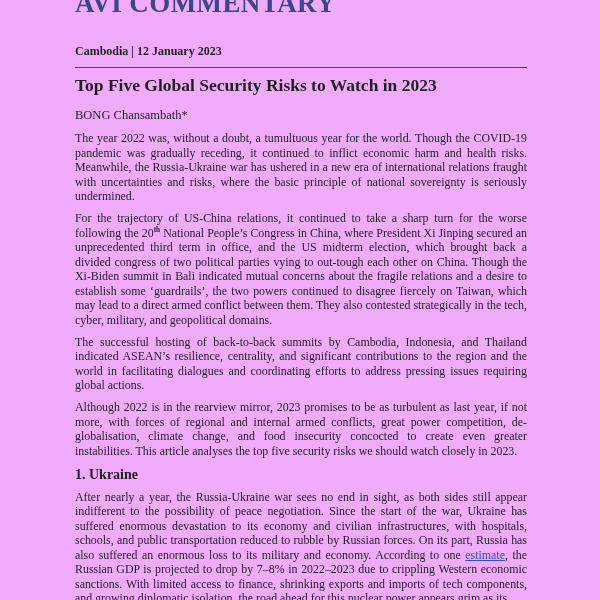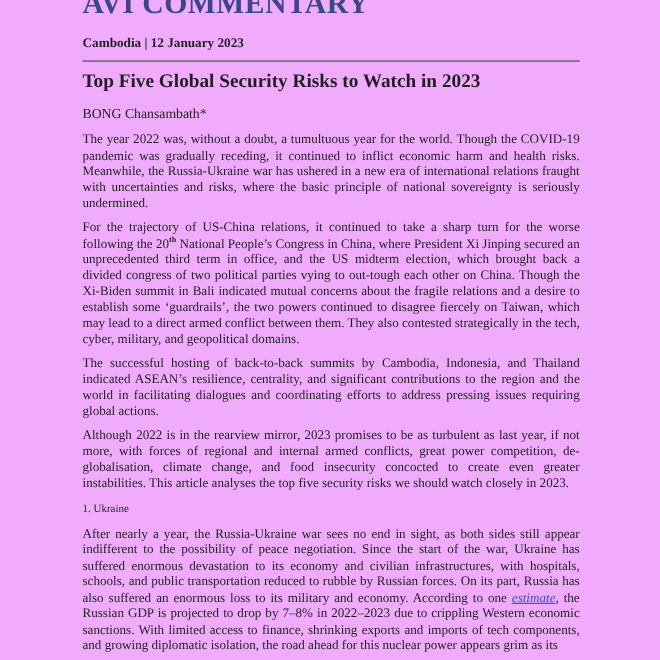--- a/index.html
+++ b/index.html
@@ -26,21 +26,21 @@
   .masthead {
     font-size: 27px;
     line-height: 26px;
     font-weight: bold;
     letter-spacing: 0.4px;
     color: var(--brand-color);
     margin-top: -10px;           
     white-space: nowrap;
   }
   .dateline {
-    margin-top: 16px;
+    margin-top: 28px;
     font-size: 12px;
     line-height: 15px;
     font-weight: bold;
   }
   hr.divider {
     border: 0;
     border-top: 1px solid #454545;
     margin-top: 8px;
   }
   .article-title {
@@ -56,34 +56,33 @@
   }
   p.body {
     margin-top: 7.5px;
     font-size: 11.9px;
     line-height: 14.5px;
     text-align: justify;
   }
   p.body.first { margin-top: 8px; }
   .section-heading {
     margin-top: 9px;
-    font-size: 10px;
+    font-size: 14px;
     line-height: 15px;
-    font-weight: normal;
+    font-weight: bold;
   }
   sup {
     font-size: 0.62em;
     vertical-align: super;
     line-height: 0;
     font-weight: bold;
   }
   a.inline-link {
     color: var(--link-color);
     text-decoration: underline;
-    font-style: italic;
   }
 </style>
 </head>
 <body style="background: rgb(255, 255, 255);">
 
 <div class="page">
 
   <h1 class="masthead">AVI COMMENTARY</h1>
 
   <div class="dateline">Cambodia | 12 January 2023</div>

